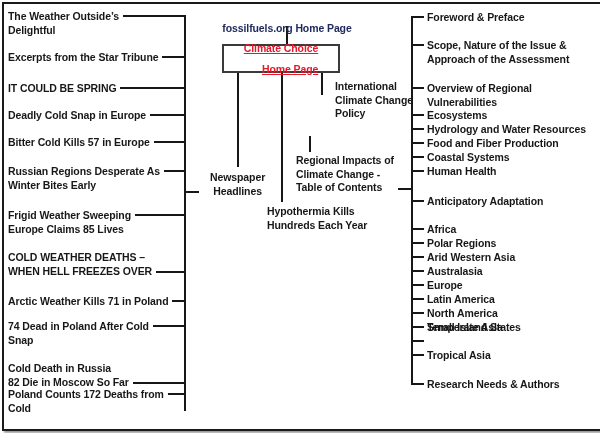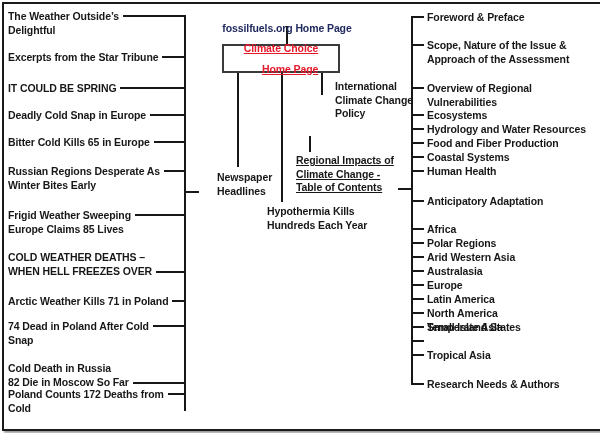--- a/index.html
+++ b/index.html
@@ -19,25 +19,25 @@
   .lrow .hl.b{align-self:flex-end;margin-top:0;margin-bottom:5px;}
   
   .rrow{position:absolute;left:427px;white-space:pre-line;}
   
   .fossil{position:absolute;left:217px;top:9px;width:140px;text-align:center;white-space:nowrap;color:var(--link-navy,#202a5e);margin-top:12px;}
   .homebox{position:absolute;left:222px;top:44px;width:118px;height:29px;box-sizing:border-box;
     border:2px solid #3a3a3a;background:#fff;display:flex;align-items:center;justify-content:center;}
   .homebox .t{text-align:right;line-height:21px;color:var(--highlight-red,#e6192b);text-decoration:underline;}
   .nprow{position:absolute;left:185px;top:170px;display:flex;align-items:flex-start;}
   .nprow .hl{width:14px;height:0;border-top:2px solid #171717;align-self:flex-end;margin-bottom:5px;}
-  .nprow .t{margin-left:18px;}
+  .nprow .t{margin-left:11px;text-align:center;}
   .hypo{position:absolute;left:248px;top:204px;white-space:pre-line;margin-left:19px;}
   .policy{position:absolute;left:299px;top:80px;white-space:pre-line;line-height:13.5px;margin-left:36px;}
   .tocrow{position:absolute;left:296px;top:154px;width:117px;display:flex;align-items:flex-start;}
-  .tocrow .t{line-height:13.5px;text-decoration:underline;}
+  .tocrow .t{line-height:13.5px;}
   .tocrow .hl{flex:1 0 auto;min-width:6px;height:0;border-top:2px solid #171717;margin-left:4px;align-self:flex-end;margin-bottom:5px;}
 </style>
 </head>
 <body>
 
 <div class="stage">
 
   <svg class="lines" width="600" height="433">
     <g stroke="#171717" stroke-width="2" shape-rendering="crispEdges">
       <line x1="185" y1="16" x2="185" y2="411"></line>
@@ -81,21 +81,21 @@
     </div>
   <div class="lrow" style="top:81px">
       <span class="t">IT COULD BE SPRING</span>
       <span class="hl"></span>
     </div>
   <div class="lrow" style="top:108px">
       <span class="t">Deadly Cold Snap in Europe</span>
       <span class="hl"></span>
     </div>
   <div class="lrow" style="top:135px">
-      <span class="t">Bitter Cold Kills 65 in Europe</span>
+      <span class="t">Bitter Cold Kills 57 in Europe</span>
       <span class="hl"></span>
     </div>
   <div class="lrow" style="top:164px">
       <span class="t">Russian Regions Desperate As
 Winter Bites Early</span>
       <span class="hl"></span>
     </div>
   <div class="lrow" style="top:208px">
       <span class="t">Frigid Weather Sweeping
 Europe Claims 85 Lives</span>

